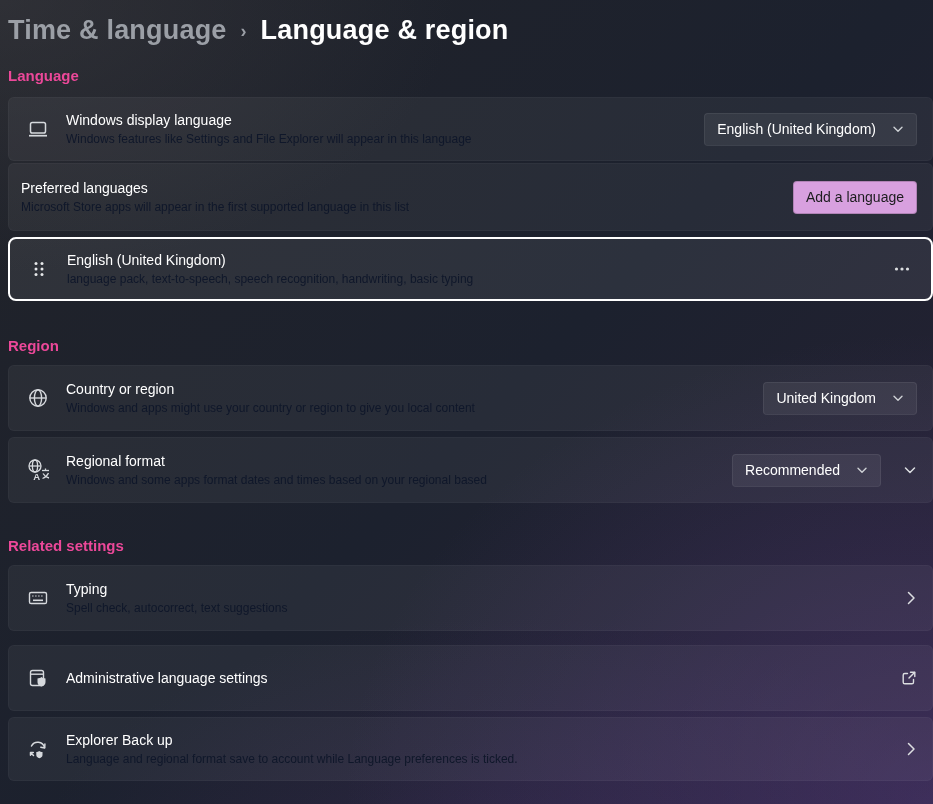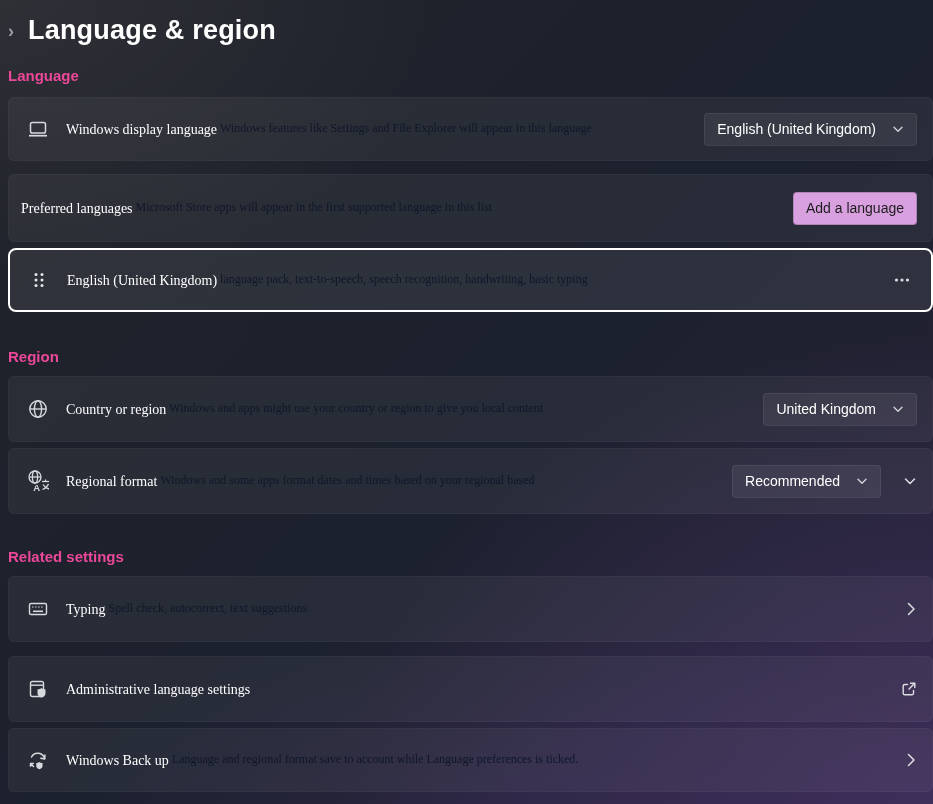--- a/index.html
+++ b/index.html
@@ -30,31 +30,31 @@
 
   
   .card {
     display:flex; align-items:center;
     background:rgba(255,255,255,0.051);
     border:1px solid rgba(255,255,255,0.032);
     border-radius:6px;
     margin-right:0;
   }
   .c-display  { margin-top:13px; height:64px; }
-  .c-pref     { margin-top:13px;  height:68px; }
+  .c-pref     { margin-top:2px;  height:68px; }
   .c-lang-item{ margin-top:6px;  height:64px; border:2px solid #ffffff; border-radius:8px; background:rgba(255,255,255,0.075); }
   .c-country  { margin-top:11px; height:66px; }
   .c-regional { margin-top:6px;  height:66px; }
   .c-typing   { margin-top:11px; height:66px; cursor:pointer; }
   .c-admin    { margin-top:14px;  height:66px; cursor:pointer; }
   .c-backup   { margin-top:6px;  height:64px; cursor:pointer; }
 
   .icon-col { width:57px; min-width:57px; display:flex; align-items:center; justify-content:center; color:#d6d9dd; }
   .handle-col { width:57px; min-width:57px; display:flex; align-items:center; justify-content:center; color:#e6e8ea; cursor:grab; }
-  .text-col { flex:1; display:flex; flex-direction:row; gap:3px; padding-right:16px;font-family:Liberation Serif, serif; }
+  .text-col { flex:1; display:flex; flex-direction:column; gap:3px; padding-right:16px; }
   .text-col.no-icon { padding-left:12px; }
   .row-title { font-size:14px; color:#ffffff; line-height:17px; }
   .row-desc  { font-size:12px; color:#0f172a; line-height:14px; }
   .action-col { display:flex; align-items:center; gap:22px; padding-right:15px; }
 
   
   .dropdown {
     display:flex; align-items:center; gap:16px;
     background:rgba(255,255,255,0.065);
     border:1px solid rgba(255,255,255,0.07);
@@ -81,20 +81,21 @@
   .more-btn { padding:4px 6px; border-radius:4px; }
 
   svg { display:block; }
 </style>
 </head>
 <body>
 
 <div class="page">
 
   <div class="breadcrumb">
+    <span class="crumb parent">Time &amp; language</span>
     <span class="crumb-sep">›</span>
     <span class="crumb current">Language &amp; region</span>
   </div>
 
   <div class="section-label lbl-language">Language</div>
 
   <div class="card c-display">
     <div class="icon-col">
       <svg width="24" height="24" viewBox="0 0 24 24" fill="none" stroke="currentColor" stroke-width="1.5">
         <rect x="4.5" y="5.5" width="15" height="10.5" rx="1.8"></rect>
@@ -266,21 +267,21 @@
   <div class="card c-backup">
     <div class="icon-col">
       <svg width="26" height="26" viewBox="0 0 26 26" fill="none" stroke="currentColor" stroke-width="1.5" stroke-linecap="round">
         <path d="M6.5 10 A7 7 0 0 1 19.5 11.5"></path>
         <path d="M19.9 8 L19.7 12 L15.8 11.2" stroke-linejoin="round"></path>
         <path d="M5.5 16.5 L8.5 19.5 M5.5 19.3 L5.5 16.5 L8.3 16.5" stroke-linejoin="round"></path>
         <path d="M11 14.5 C12 15.3 13.2 15.6 14.3 15.6 V18.4 C14.3 20.1 13 21.2 11.2 21.8 C9.4 21.2 8.1 20.1 8.1 18.4 L8.1 15.6 C9.2 15.6 10 15.3 11 14.5 Z" fill="currentColor" stroke="none" transform="translate(3.2,0.5)"></path>
       </svg>
     </div>
     <div class="text-col">
-      <div class="row-title">Windows Back up</div>
+      <div class="row-title">Explorer Back up</div>
       <div class="row-desc">Language and regional format save to account while Language preferences is ticked.</div>
     </div>
     <div class="action-col">
       <span class="chev-right">
         <svg width="12" height="16" viewBox="0 0 12 16" fill="none" stroke="currentColor" stroke-width="1.5" stroke-linecap="round" stroke-linejoin="round">
             <path d="M3.5 2.5 L9 8 L3.5 13.5"></path>
           </svg>
       </span>
     </div>
   </div>

